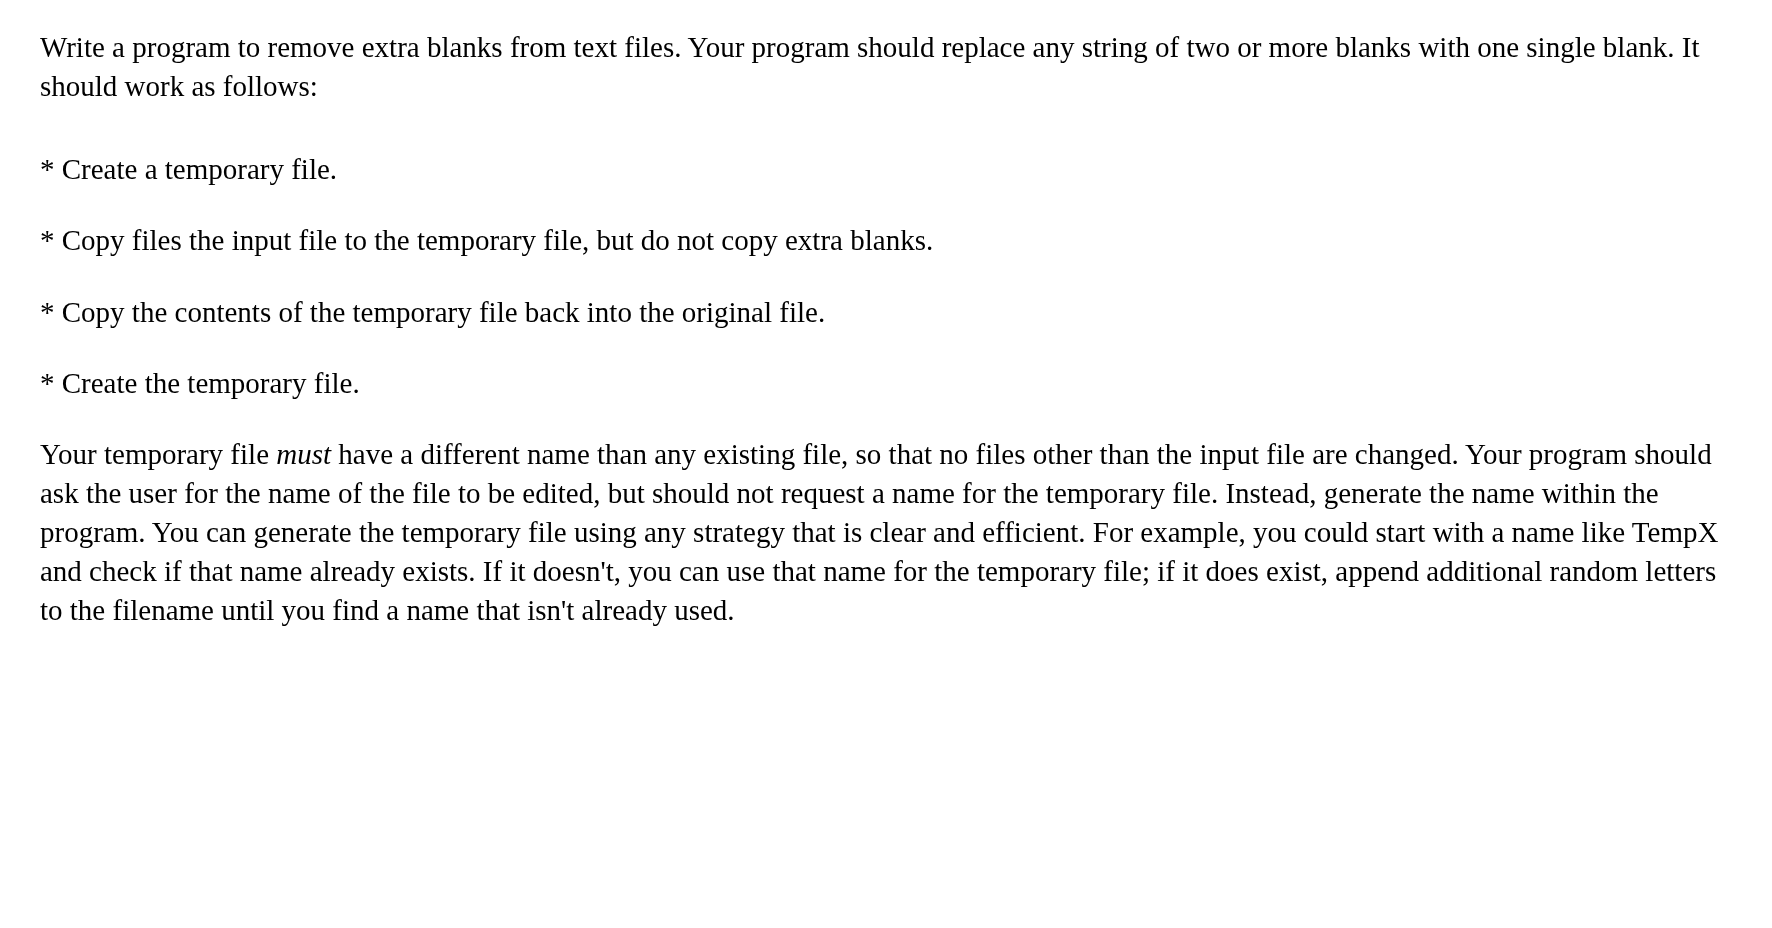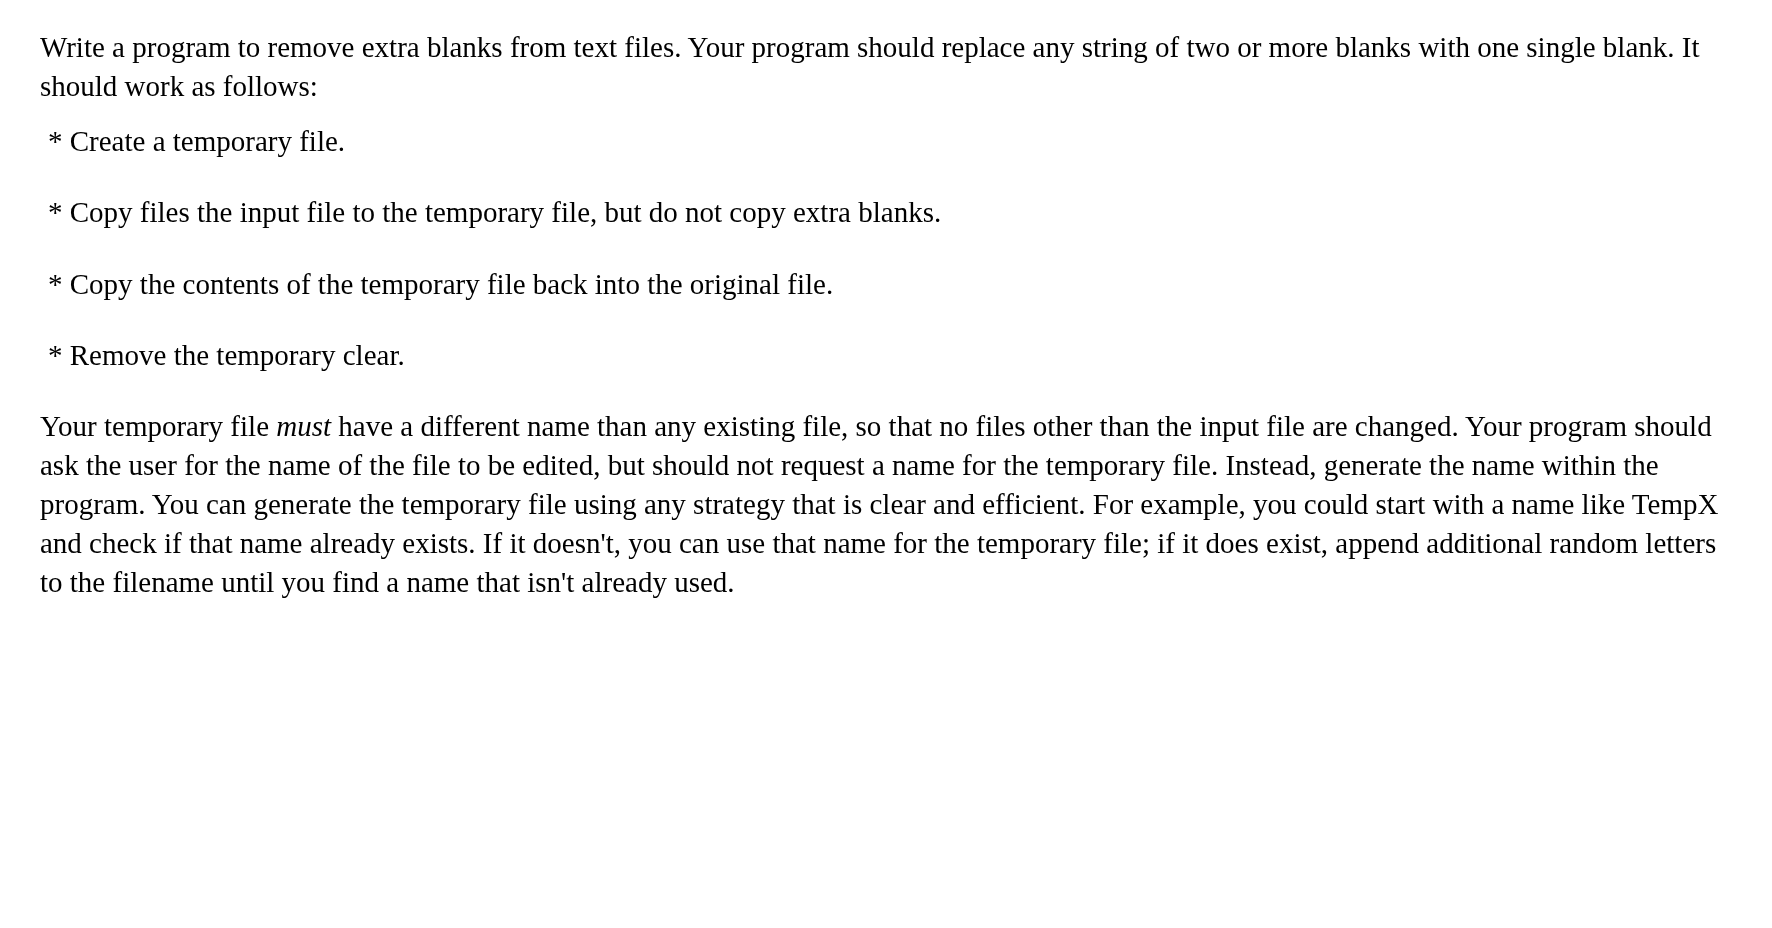--- a/index.html
+++ b/index.html
@@ -10,41 +10,40 @@
     body {
       background: #ffffff;
       font-family: "Times New Roman", Times, serif;
       font-size: 29px;
       line-height: 1.35;
       color: #000000;
       padding: 28px 40px;
       width: 1772px;
     }
     .paragraph {
-      margin-bottom: 16px;
+      margin-bottom: 44px;
     }
     .paragraph:last-child {
       margin-bottom: 0;
     }
     .bullet {
       margin-bottom: 32px;
-      margin-left: 8px;
     }
     .italic {
       font-style: italic;
     }
   </style>
 </head>
 <body>
 
 <div class="paragraph">Write a program to remove extra blanks from text files. Your program should replace any string of two or more blanks with one single blank. It should work as follows:</div>
 
 <div class="bullet">* Create a temporary file.</div>
 
 <div class="bullet">* Copy files the input file to the temporary file, but do not copy extra blanks.</div>
 
 <div class="bullet">* Copy the contents of the temporary file back into the original file.</div>
 
-<div class="bullet">* Remove the temporary clear.</div>
+<div class="bullet">* Create the temporary file.</div>
 
 <div class="paragraph">
   <span>Your temporary file </span><span class="italic">must</span><span> have a different name than any existing file, so that no files other than the input file are changed. Your program should ask the user for the name of the file to be edited, but should not request a name for the temporary file. Instead, generate the name within the program. You can generate the temporary file using any strategy that is clear and efficient. For example, you could start with a name like TempX and check if that name already exists. If it doesn't, you can use that name for the temporary file; if it does exist, append additional random letters to the filename until you find a name that isn't already used.</span>
 </div>
 
 </body></html>

